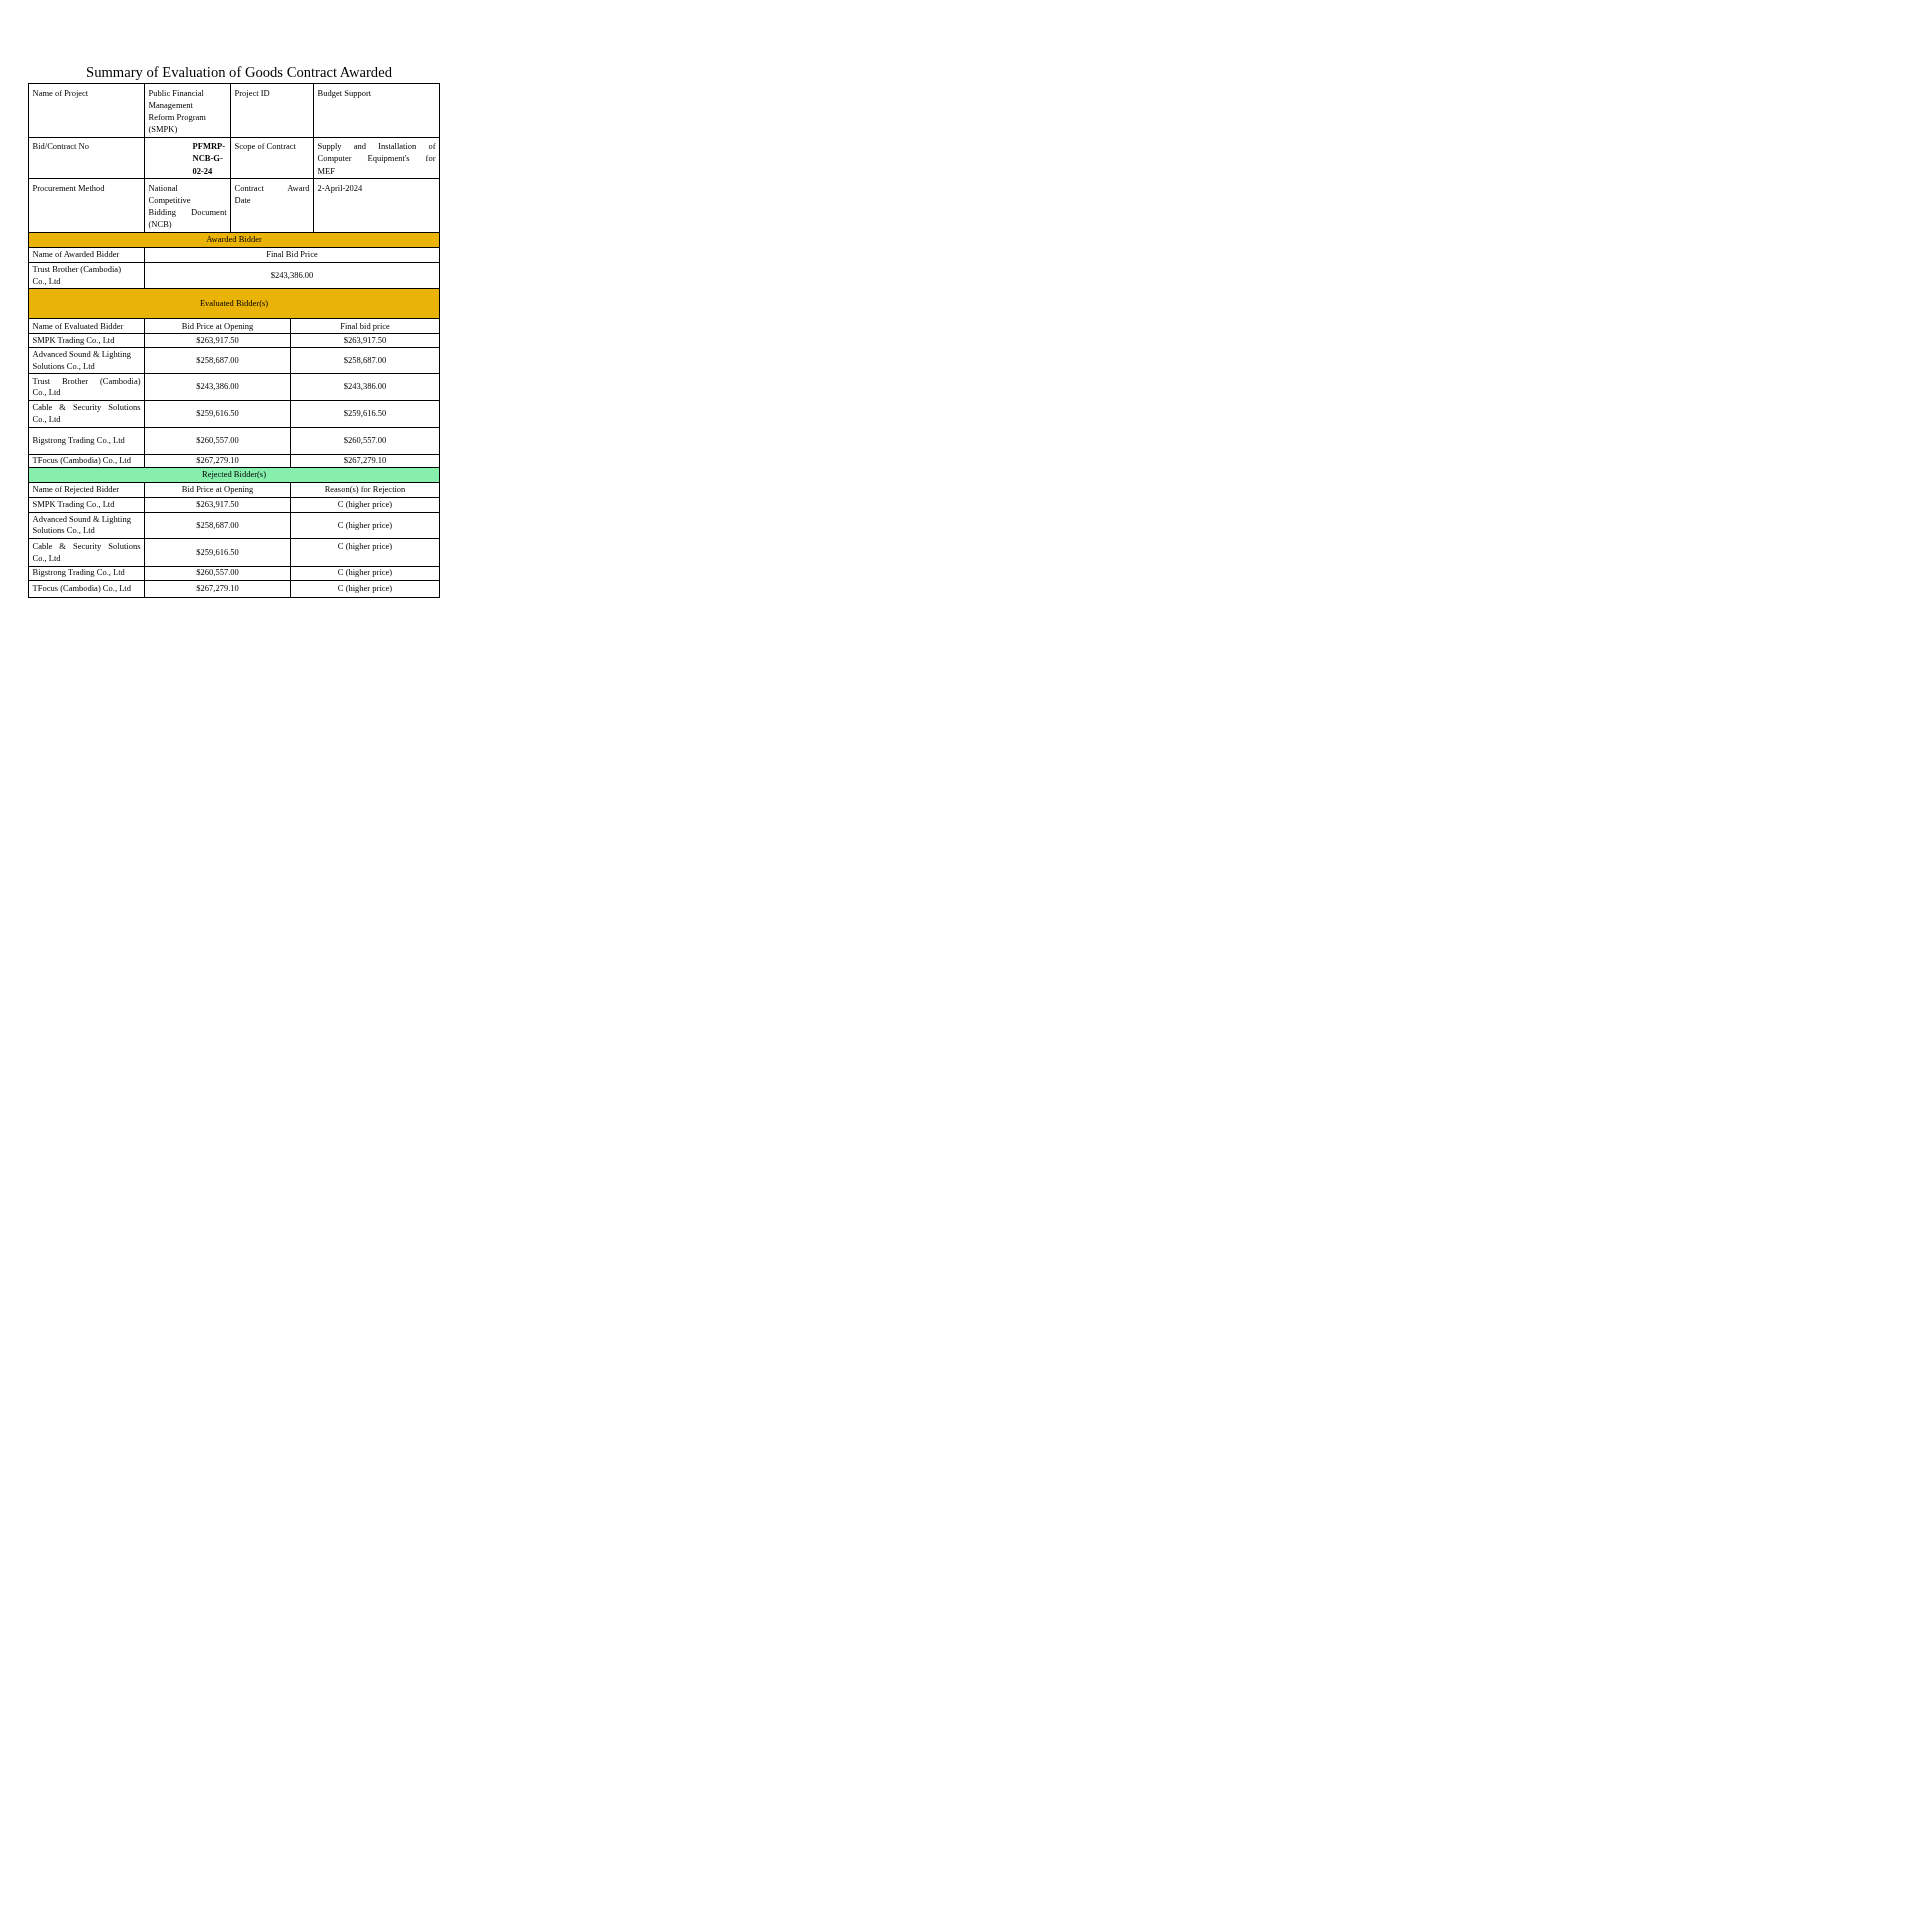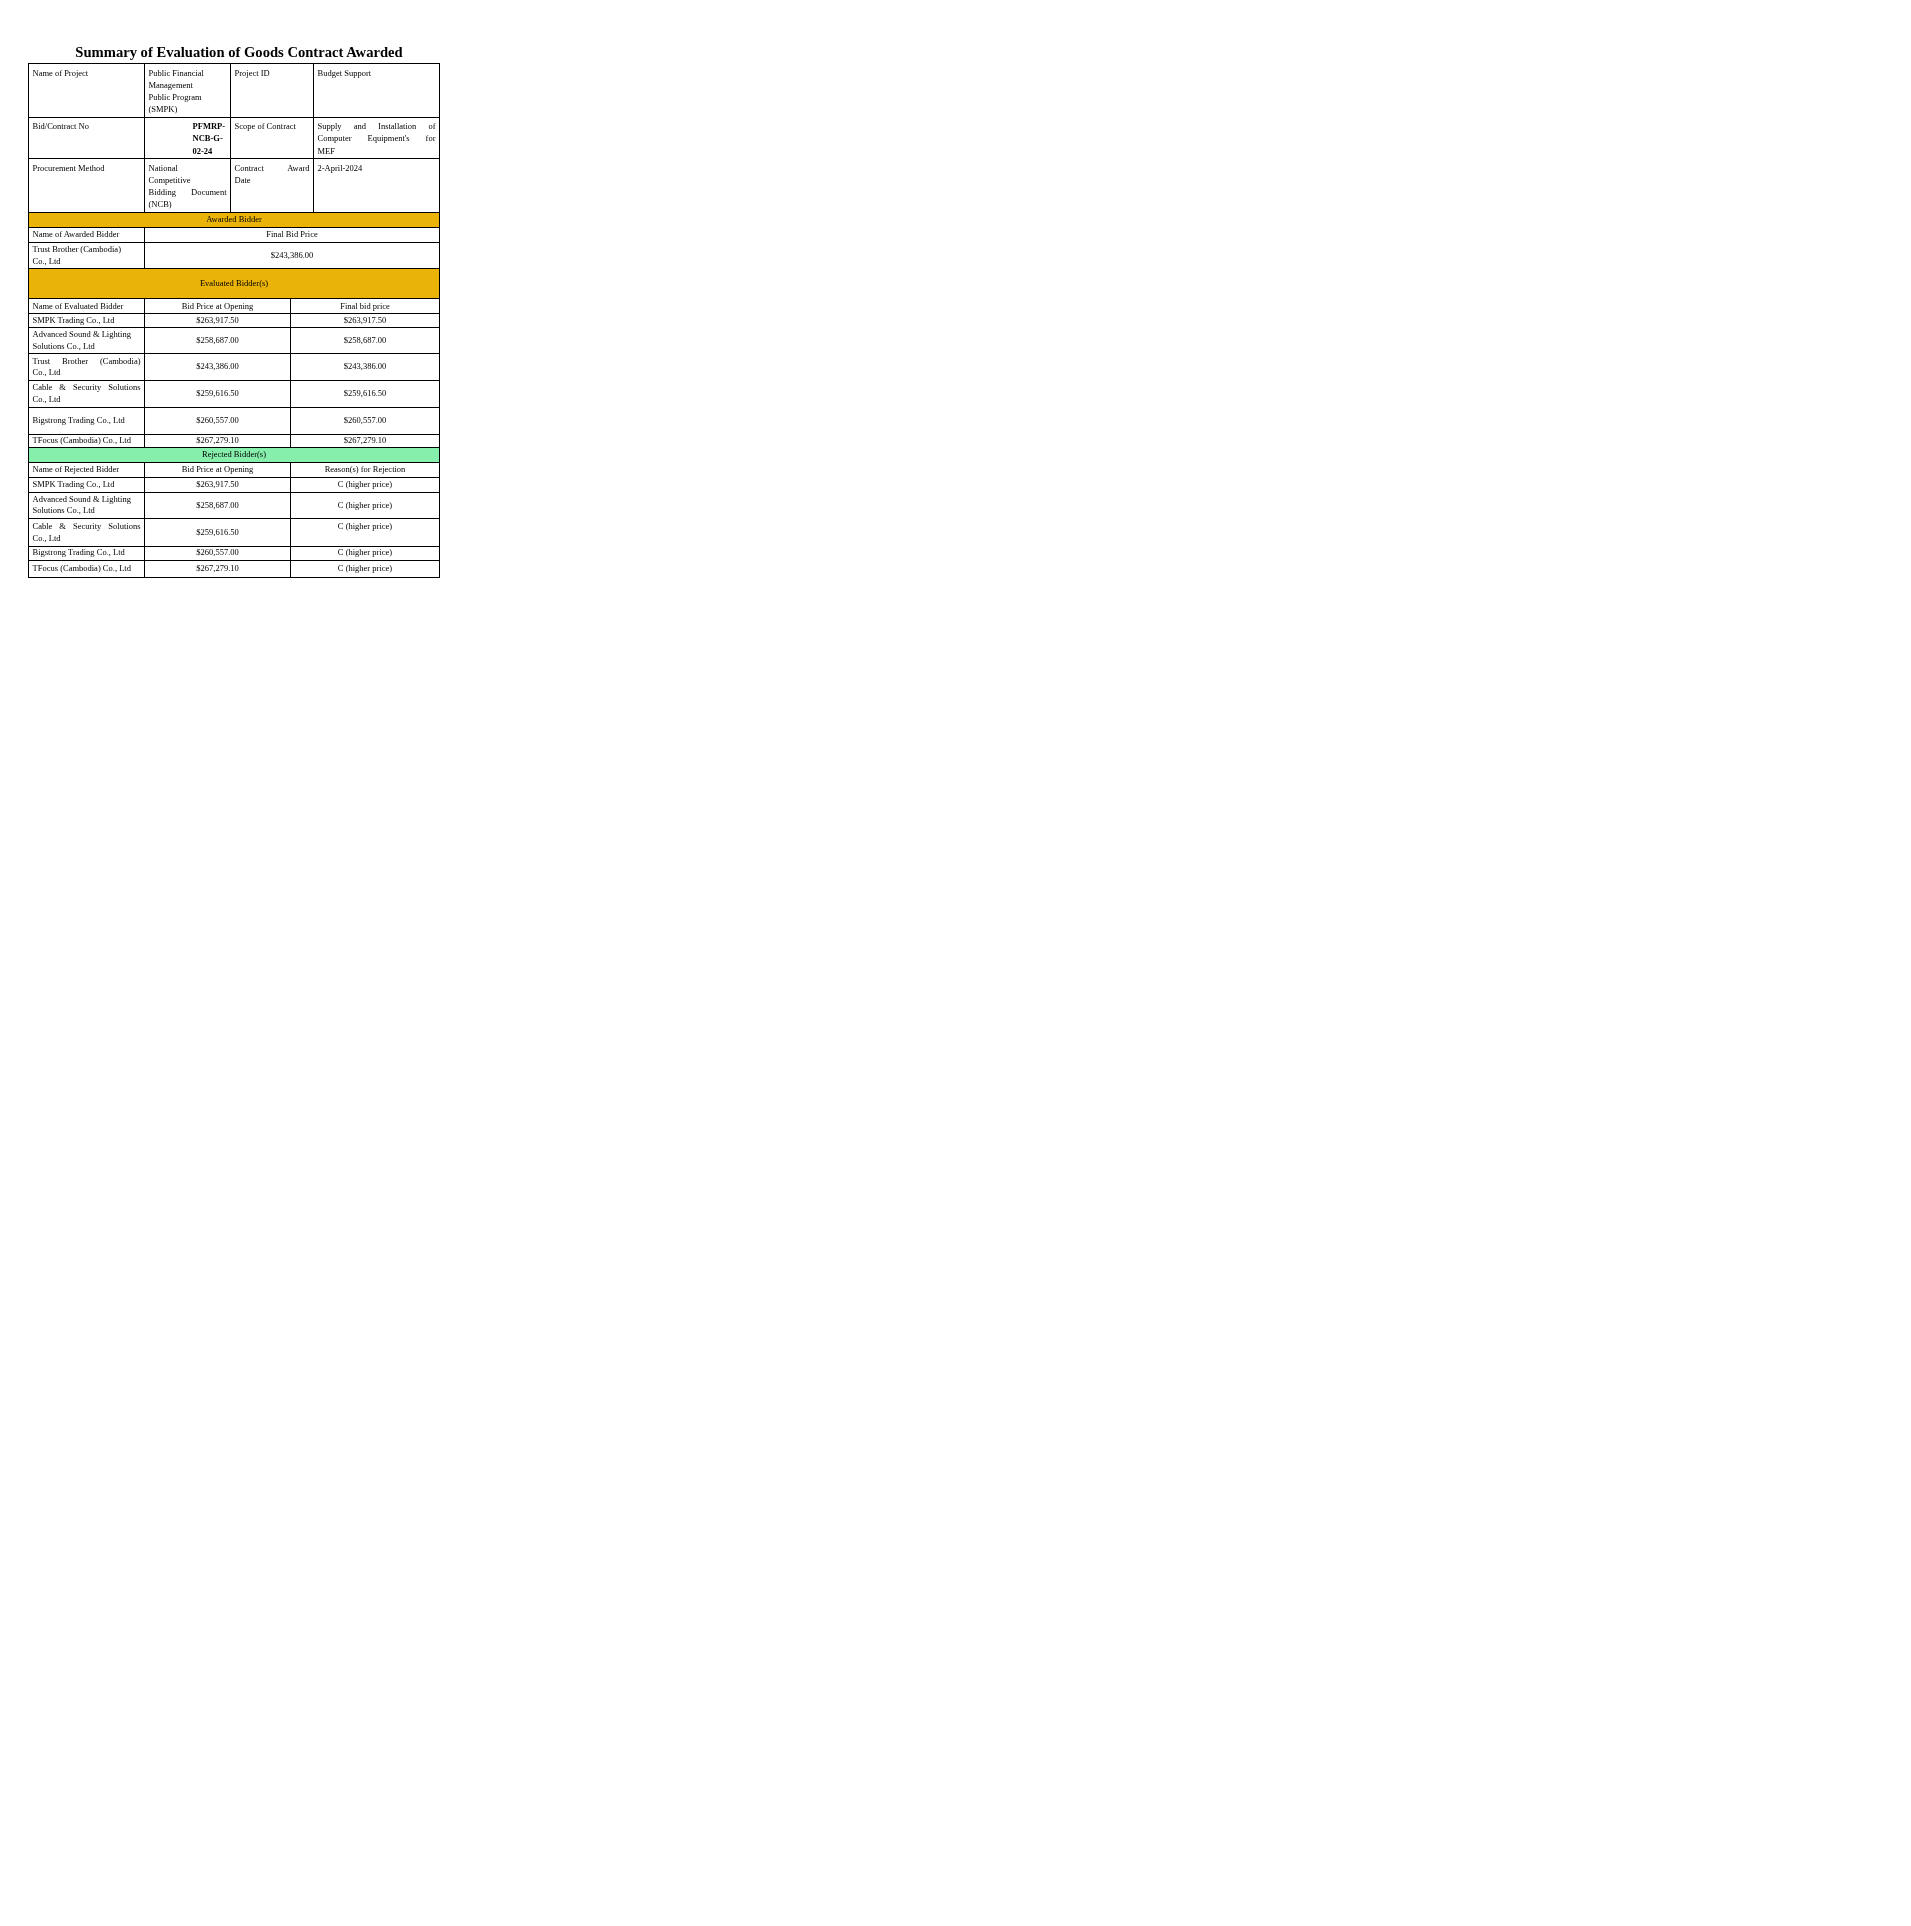--- a/index.html
+++ b/index.html
@@ -3,25 +3,25 @@
 <meta charset="utf-8">
 <style>
   html,body { margin:0; padding:0; background:#ffffff; }
   body {
     width:478px; height:676px;
     font-family:"Liberation Serif","DejaVu Serif",serif;
     color:#000;
   }
   .title {
     margin:0;
-    padding-top:44px;
+    padding-top:64px;
     text-align:center;
     font-size:14.6px;
     line-height:17.7px;
-    font-weight:bold;
+    font-weight:normal;
     letter-spacing:0px;
   }
   table.doc {
     border-collapse:collapse;
     table-layout:fixed;
     width:412px;
     margin:1.5px 0 0 28px;
     border:1.2px solid #000;
   }
   td {
@@ -63,21 +63,21 @@
       <col style="width:23px">
       <col style="width:126px">
   </colgroup>
 
   <tbody>
       <tr style="height:49px">
     <td class="top lh32">Name of Project</td>
     <td class="top lh32">
       <div>Public Financial</div>
       <div>Management</div>
-      <div>Public Program</div>
+      <div>Reform Program</div>
       <div>(SMPK)</div>
     </td>
     <td class="top lh32" colspan="2">Project ID</td>
     <td class="top lh32">
       <div>Budget Support</div>
     </td>
   </tr>
 
   <tr style="height:38px">
     <td class="top lh32">Bid/Contract No</td>

